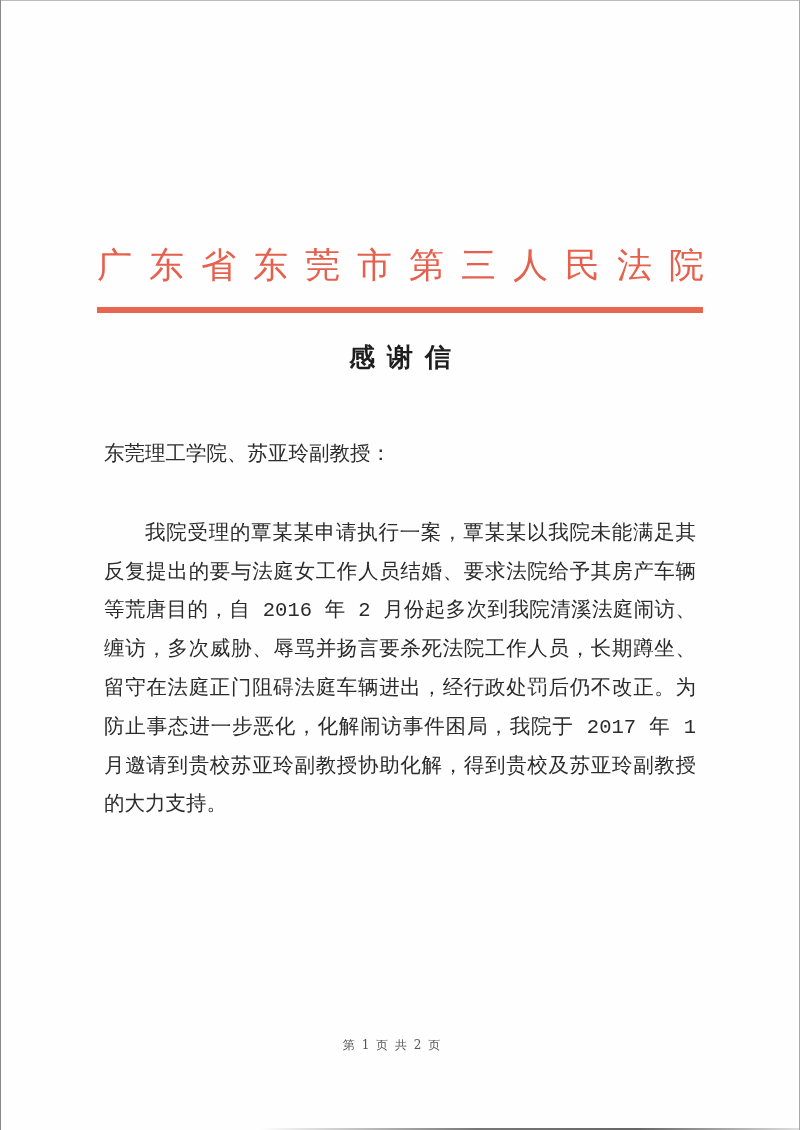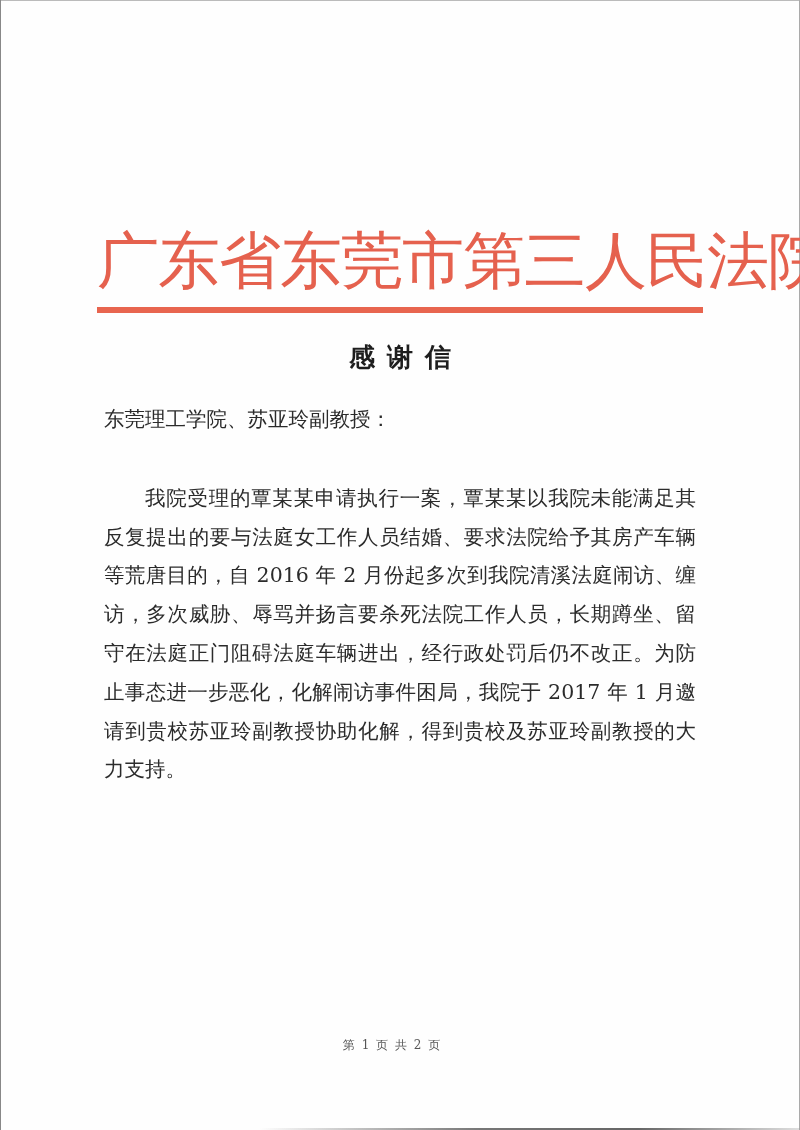--- a/index.html
+++ b/index.html
@@ -20,22 +20,22 @@
       left: 0; top: 0;
       width: 800px; height: 1130px;
       background: #fefefe;
       box-shadow: inset 1px 0 0 #888, inset -1px 0 0 #aaa, inset 0 1px 0 #bbb;
     }
     .header-title {
       position: absolute;
       left: 97px;
       top: 236px;
       width: 606px;
-      font-family: Liberation Mono, monospace;
-      font-size: 62px;
+      font-family: Liberation Serif, serif;
+      font-size: 35px;
       line-height: 60px;
       color: #e5614e;
       letter-spacing: -1px;
       white-space: nowrap;
       text-align: justify;
       text-align-last: justify;
     }
     .header-rule {
       position: absolute;
       left: 97px;
@@ -54,25 +54,26 @@
       font-weight: bold;
       font-size: 26px;
       letter-spacing: 12px;
       padding-left: 12px;
       box-sizing: border-box;
       color: #1e1e1e;
     }
     .body-text {
       position: absolute;
       left: 104px;
-      top: 400px;
+      top: 436px;
       width: 592px;
       font-size: 20.5px;
       line-height: 38.8px;
       color: #2b2b2b;
+      font-family: Liberation Mono, monospace;
     }
     .body-text p {
       margin: 0;
       text-align: justify;
       text-align-last: left;
     }
     .body-text p.indent {
       text-indent: 41px;
       margin-top: 40px;
     }

